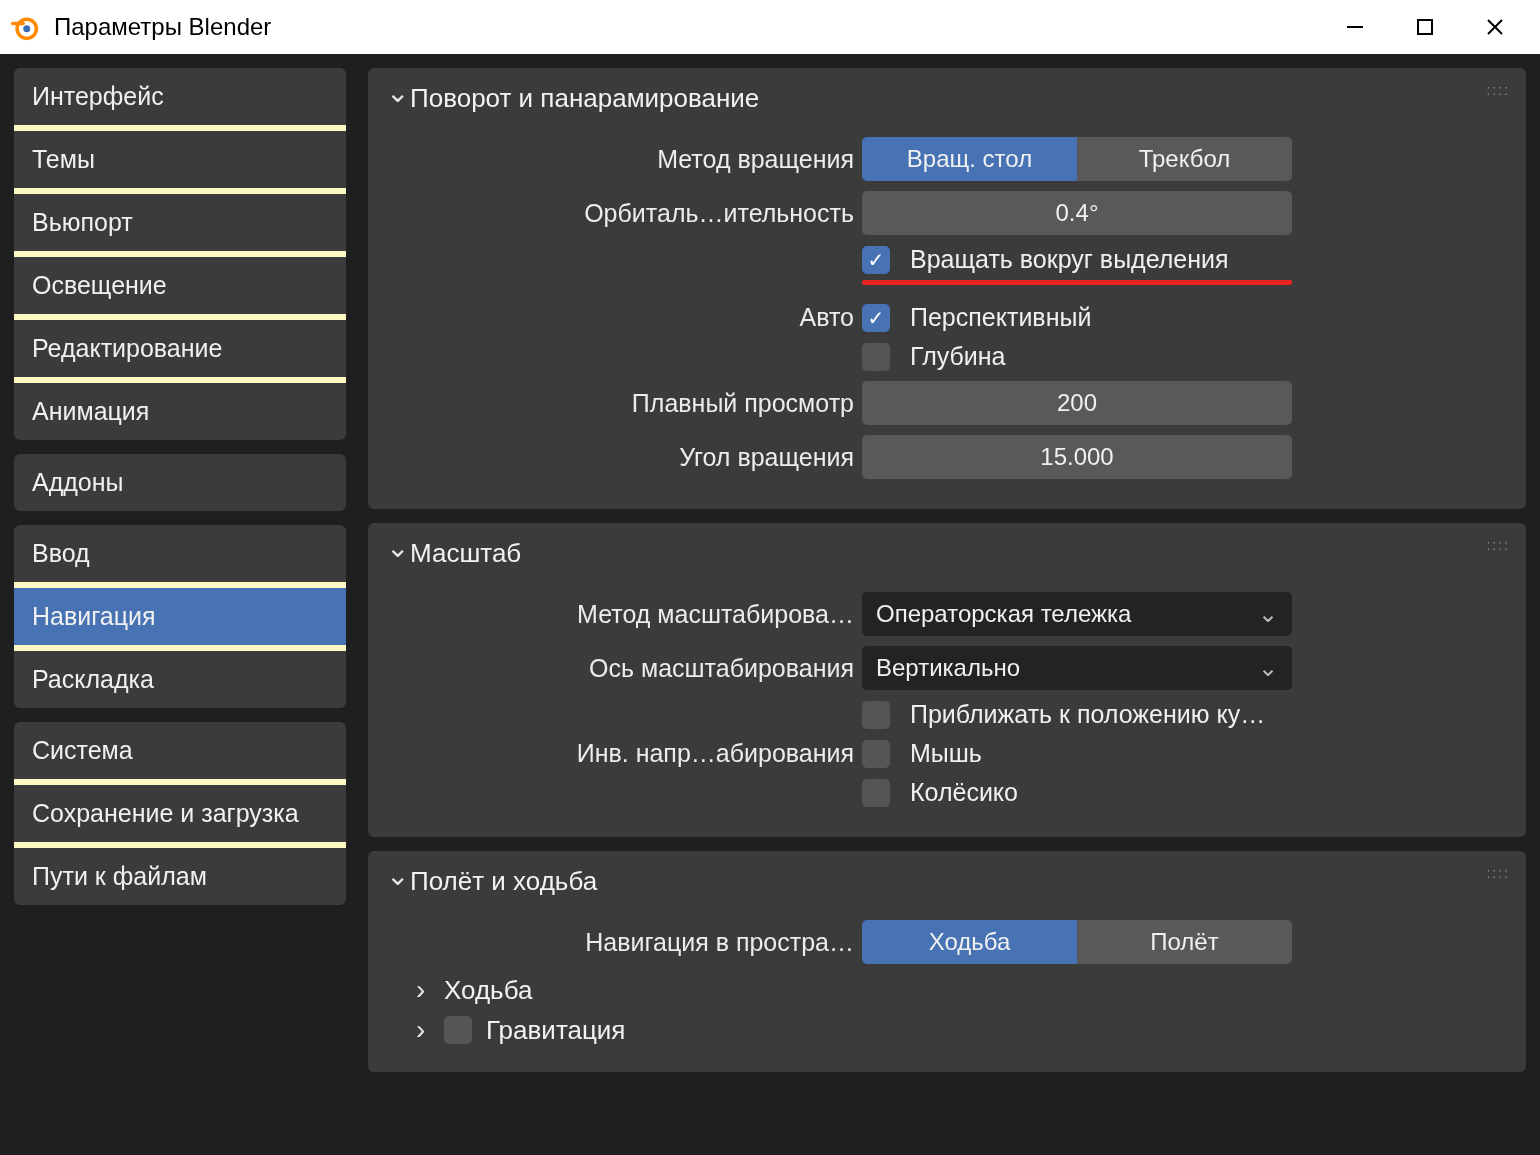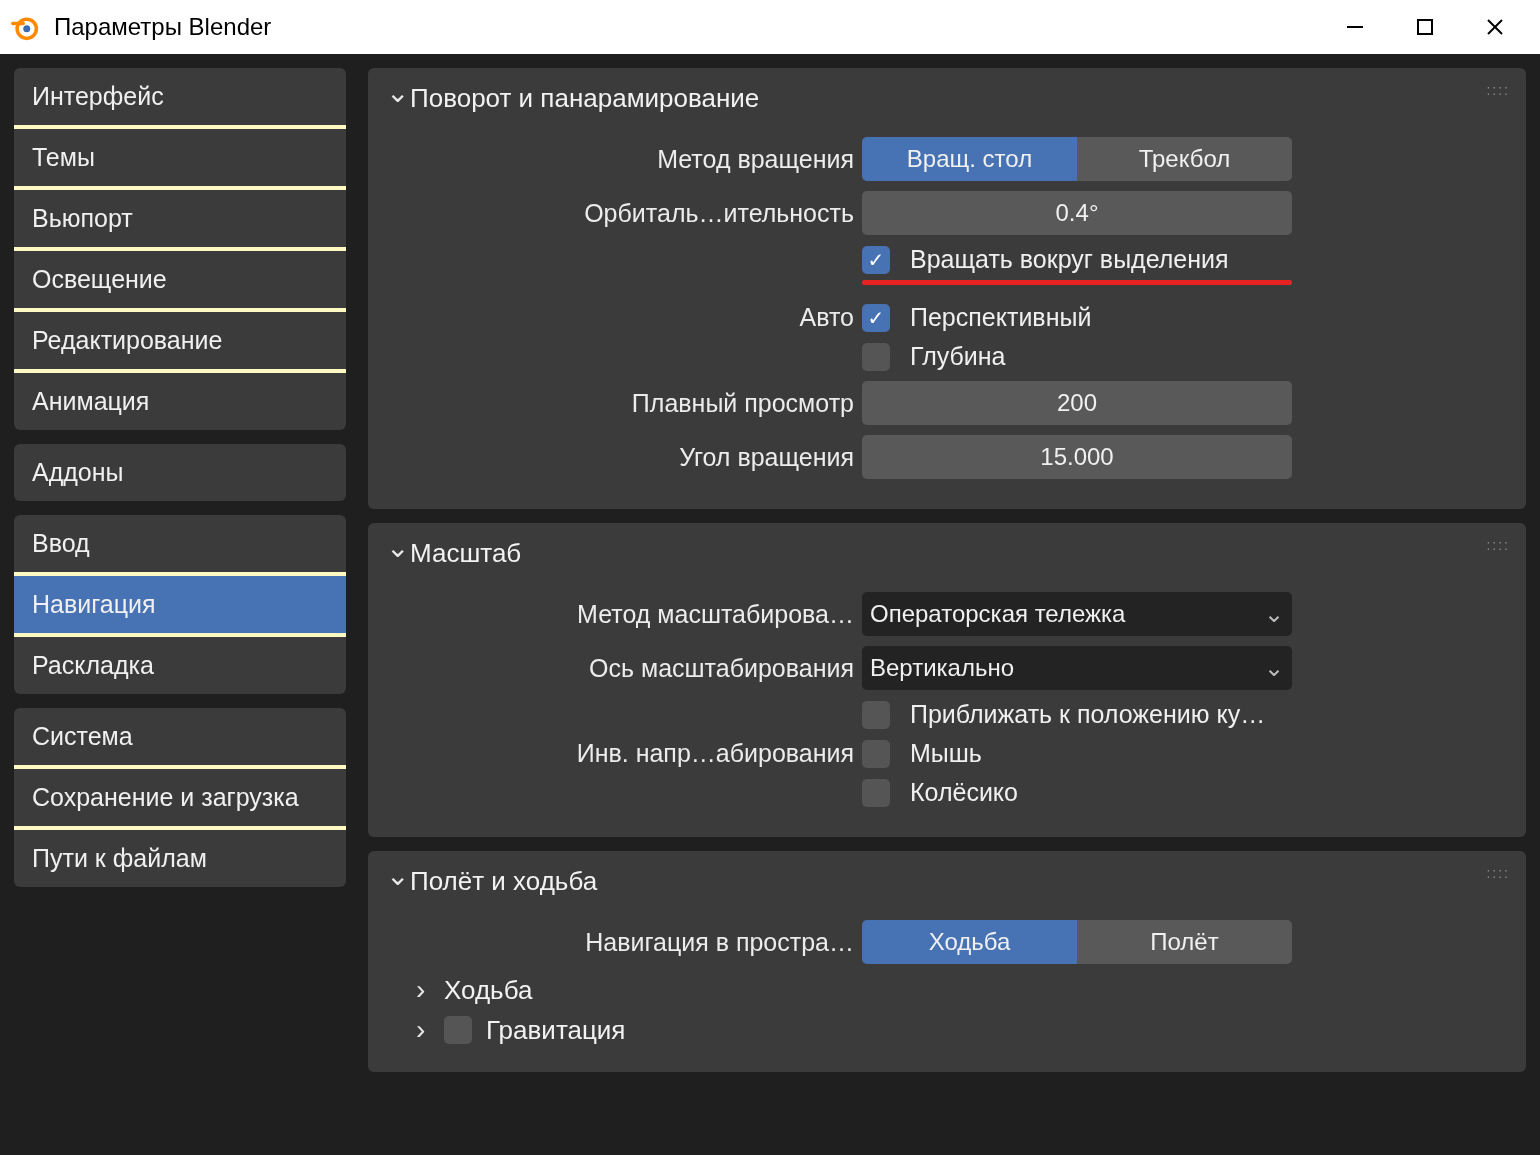--- a/index.html
+++ b/index.html
@@ -37,21 +37,21 @@
   width: 332px;
   display: flex;
   flex-direction: column;
 }
 .sidebar .group { margin-bottom: 14px; }
 .sidebar .tab {
   background: #3b3b3b;
   color: #f0f0f0;
   font-size: 25px;
   padding: 14px 18px;
-  border-bottom: 4px solid #fef9c3;
+  border-bottom: 6px solid #fef9c3;
   cursor: pointer;
 }
 .sidebar .tab:first-child { border-top-left-radius: 6px; border-top-right-radius: 6px; }
 .sidebar .tab:last-child { border-bottom-left-radius: 6px; border-bottom-right-radius: 6px; border-bottom: none; }
 .sidebar .tab.active { background: #4772b3; }
 
 .main {
   flex: 1;
   display: flex;
   flex-direction: column;
@@ -132,21 +132,21 @@
   font-size: 24px;
   text-align: center;
   padding: 8px 0;
   border-radius: 5px;
 }
 
 .dropdown {
   background: #232323;
   color: #f0f0f0;
   font-size: 24px;
-  padding: 8px 8px;
+  padding: 8px 14px;
   border-radius: 5px;
   display: flex;
   justify-content: space-between;
   align-items: center;
   cursor: pointer;
 }
 .dropdown .caret { color: #bcbcbc; }
 
 .checkrow {
   display: flex;

